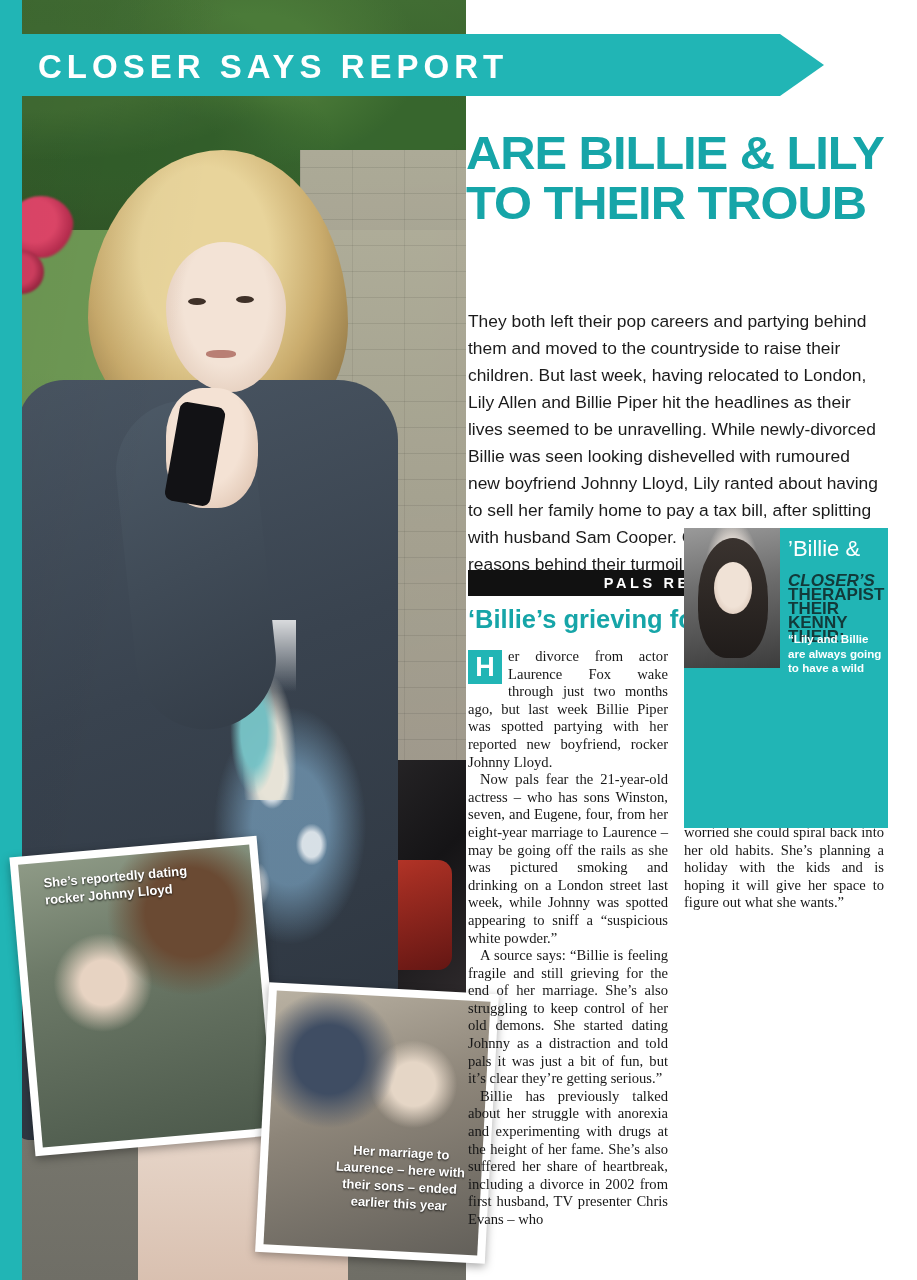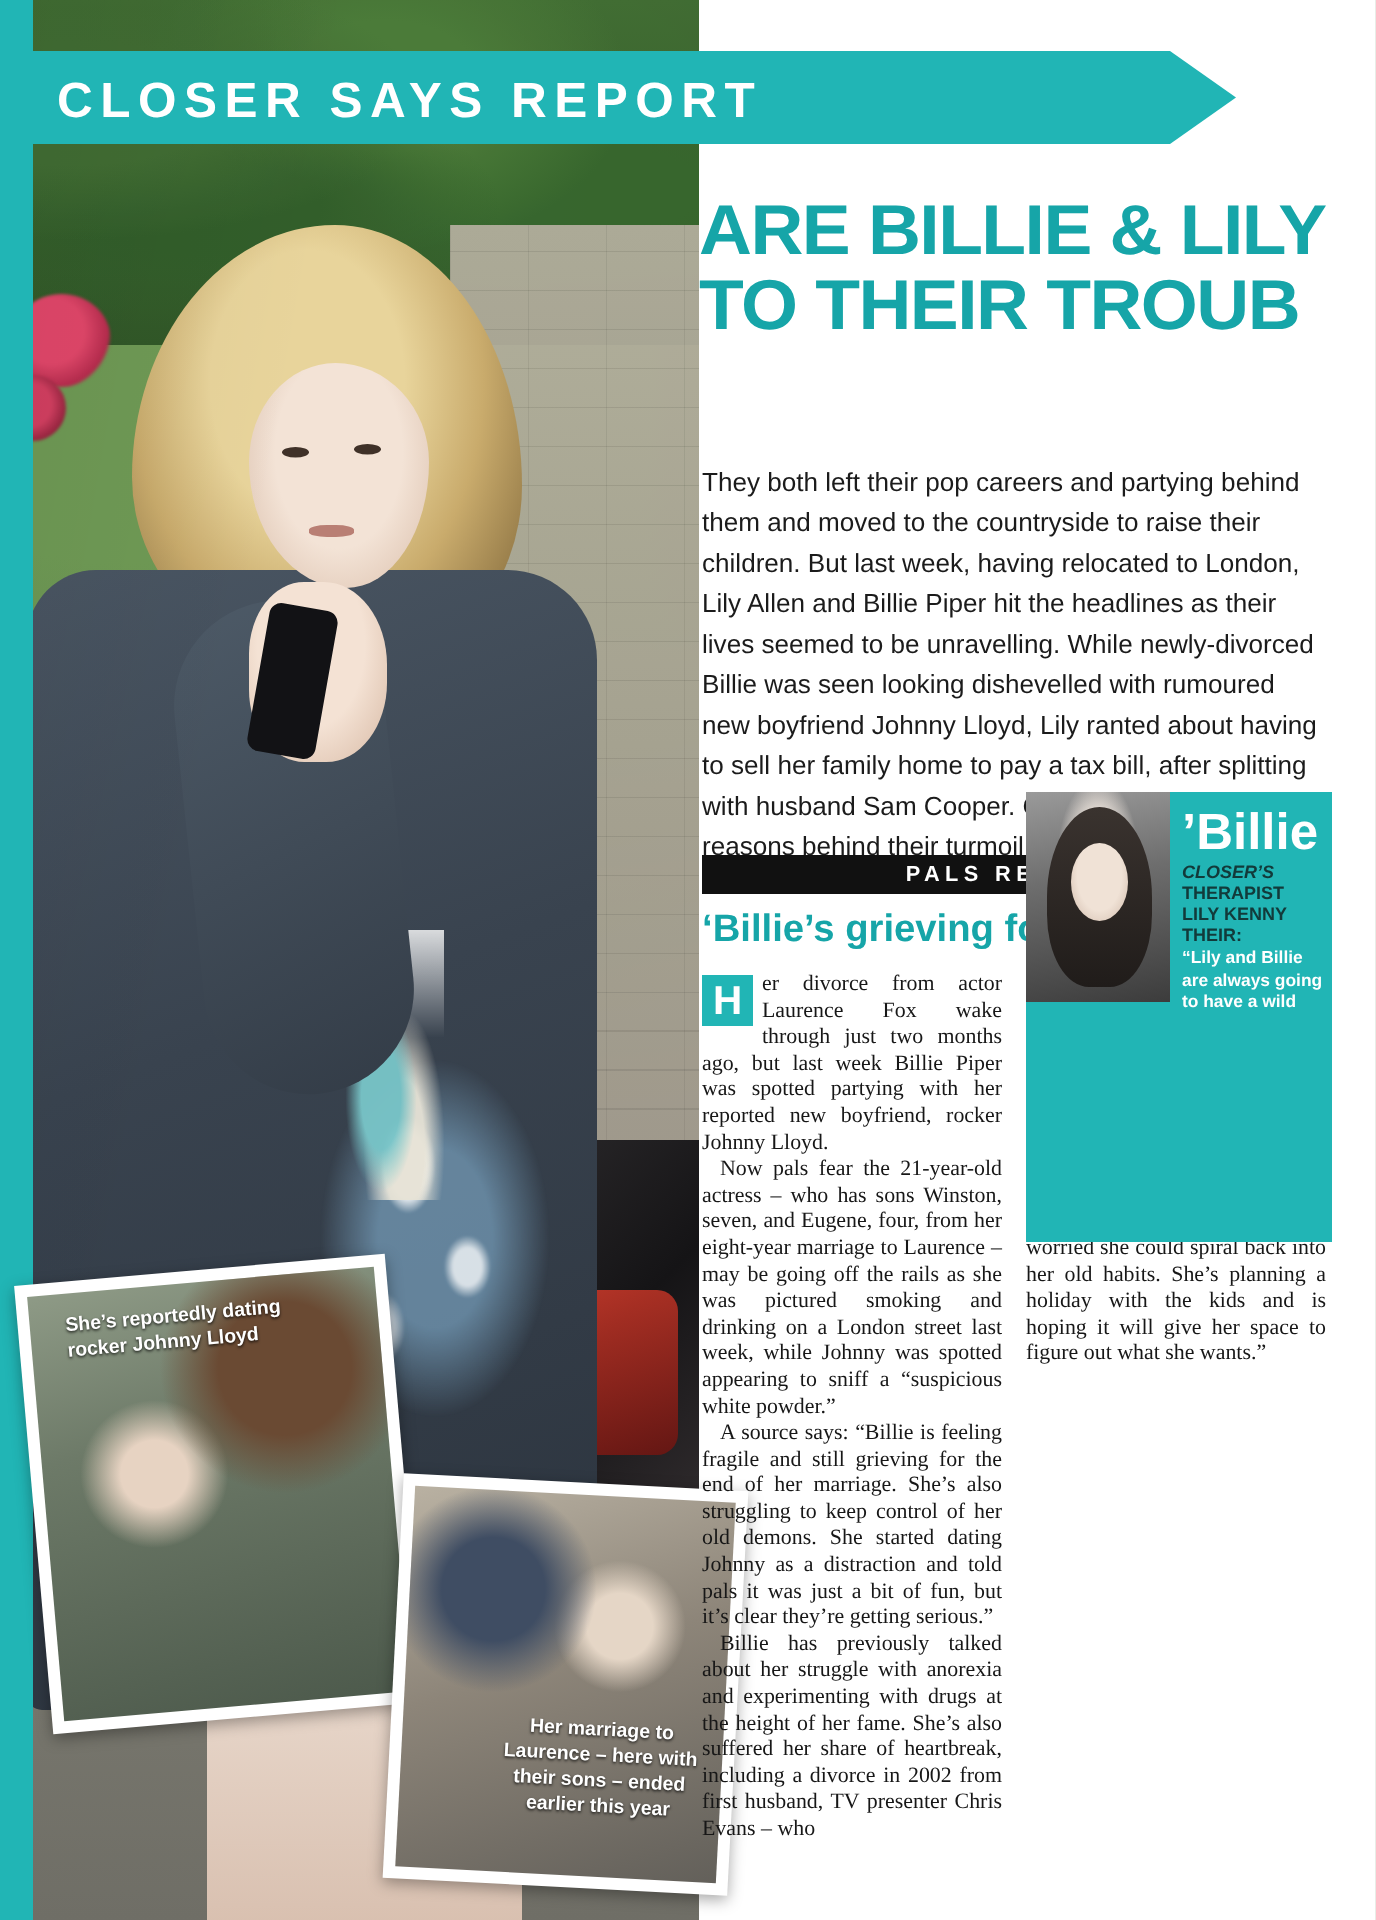--- a/index.html
+++ b/index.html
@@ -351,32 +351,32 @@
   .th-photo .face {
     position:absolute; left:30px; top:34px; width:38px; height:52px;
     border-radius:50%;
     background: radial-gradient(ellipse at 50% 40%, #f0e2d6 0 55%, #cdb6a6 100%);
   }
   .th-billie {
     position: absolute;
     left: 104px; top: 8px;
     color: #ffffff;
     font-family: "Liberation Sans", sans-serif;
-    font-weight: bold;
-    font-size: 34px;
+    font-weight: normal;
+    font-size: 22px;
     white-space: nowrap;
   }
   .th-credit {
     position: absolute;
     left: 104px; top: 46px;
     width: 96px;
     color: #123a3a;
     font-family: "Liberation Sans", sans-serif;
     font-weight: bold;
-    font-size: 12px;
+    font-size: 17px;
     line-height: 14px;
   }
   .th-credit em { font-style: italic; }
   .th-quote {
     position: absolute;
     left: 104px; top: 104px;
     width: 96px;
     color: #ffffff;
     font-family: "Liberation Sans", sans-serif;
     font-weight: bold;
@@ -475,21 +475,21 @@
 
     <div class="therapist-box">
       <div class="th-photo">
         <div class="hair"></div>
         <div class="face"></div>
       </div>
       <div class="th-billie">’Billie &amp;</div>
       <div class="th-credit">
         <em>CLOSER’S</em><br>
         <span>THERAPIST</span><br>
-        <span>LILY KENNY</span><br>
+        <span>THEIR KENNY</span><br>
         <span>THEIR:</span>
       </div>
       <div class="th-quote">“Lily and Billie are always going to have a wild</div>
     </div>
 
   </div>
 
   <div class="right-bleed"></div>
 </div>
 

